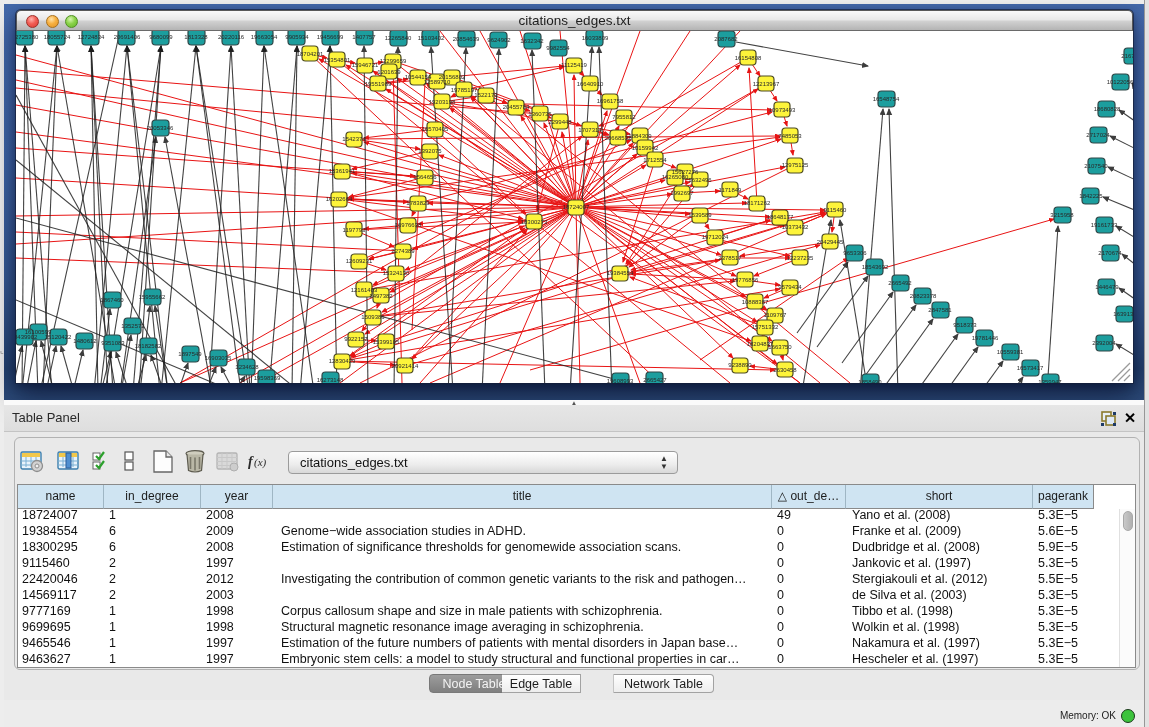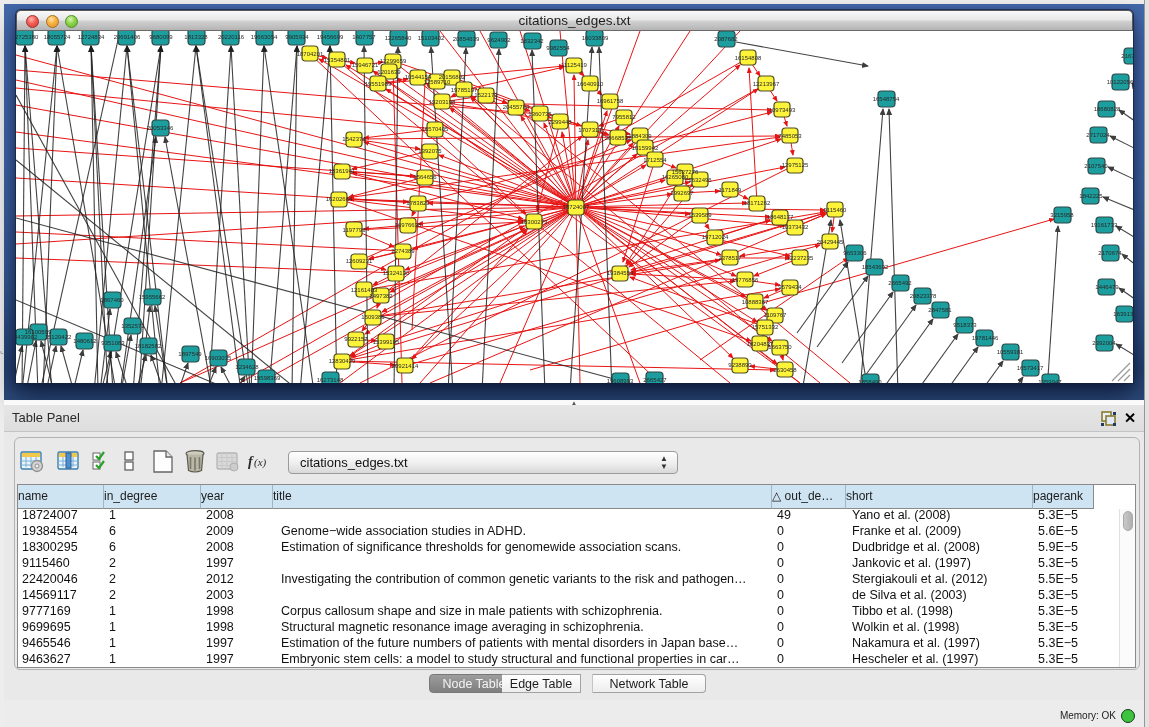--- a/index.html
+++ b/index.html
@@ -24,30 +24,30 @@
 #phead{left:4px;top:405px;width:1140px;height:27px;background:linear-gradient(180deg,#e6e6e6,#dedede);border-bottom:1px solid #c4c4c4}
 #phead .tp{left:8px;top:0;line-height:26px;font-size:13px;color:#2a2a2a}
 #pbody{left:4px;top:432px;width:1140px;height:295px;background:#e9e9e9}
 #statbar{left:4px;top:700px;width:1140px;height:27px;background:#ececec}
 #mem{right:33px;top:710px;font-size:10px;color:#1d1d1d}
 #memdot{left:1121px;top:709px;width:14px;height:14px;border-radius:50%;background:#3dc33d;border:1.5px solid #1c3a1c}
 #cbox{left:14px;top:437px;width:1126px;height:233px;background:#e9e9e9;border:1px solid #b2b2b2;border-radius:6px}
 #combo{left:288px;top:451px;width:390px;height:23px;border:1px solid #9b9b9b;border-radius:4px;background:linear-gradient(180deg,#ffffff,#ececec 60%,#d8d8d8);font-size:13px;line-height:21px;color:#111;padding-left:11px}
 #combo .ar{position:absolute;right:9px;top:3px;font-size:8px;line-height:8px;color:#333}
 #table{left:17px;top:484px;width:1119px;height:184px;background:#fff;border:1px solid #8a8a8a}
-.hc{position:absolute;top:0;height:24px;background:#cfe4f2;border-right:1px solid #9fb6c4;border-bottom:1px solid #8a8a8a;font-size:12px;color:#1c1c1c;line-height:23px}
+.hc{position:absolute;top:0;height:24px;background:#cfe4f2;border-right:1px solid #9fb6c4;border-bottom:1px solid #8a8a8a;font-size:12px;color:#1c1c1c;text-align:center;line-height:23px}
 .row{position:absolute;left:0;width:1100px;height:16px;font-size:12.5px;color:#111;white-space:nowrap}
 .row span{position:absolute;top:0;line-height:15px}
 #vsb{position:absolute;left:1101px;top:24px;width:16px;height:158px;background:#fbfbfb;border-left:1px solid #e0e0e0}
 #vsb .th{position:absolute;left:2.5px;top:2px;width:10px;height:20px;border-radius:5px;background:linear-gradient(90deg,#c9c9c9,#b0b0b0);border:1px solid #a8a8a8}
 #tabs{left:429px;top:674px;height:19px}
 .seg{position:absolute;top:0;height:19px;font-size:12.5px;line-height:18px;text-align:center;border:1px solid #a2a2a2;background:linear-gradient(180deg,#ffffff,#ededed);color:#1c1c1c}
 #seg1{left:0;width:90px;border-radius:4px 0 0 4px;background:linear-gradient(180deg,#9d9d9d,#7e7e7e);color:#f4f4f4;border-color:#787878}
 #seg2{left:73px;width:79px;border-left:none}
-#seg3{left:163px;width:114px;border-radius:0 4px 4px 0;border-left:1px solid #c4c4c4}
+#seg3{left:184px;width:101px;border-radius:0 4px 4px 0;border-left:1px solid #c4c4c4}
 .ticon{position:absolute;top:450px}
 #lmark{left:0px;top:346px;width:4px;height:10px;color:#777;font-size:8px;line-height:9px}
 </style></head>
 <body>
 <div class="abs" id="blue"></div>
 <div class="abs" id="lmark">⌞</div>
 <div class="abs" id="win">
   <div class="abs" id="tbar">
       <div class="abs" id="title">citations_edges.txt</div>
     <div class="abs light" id="lr"></div>

